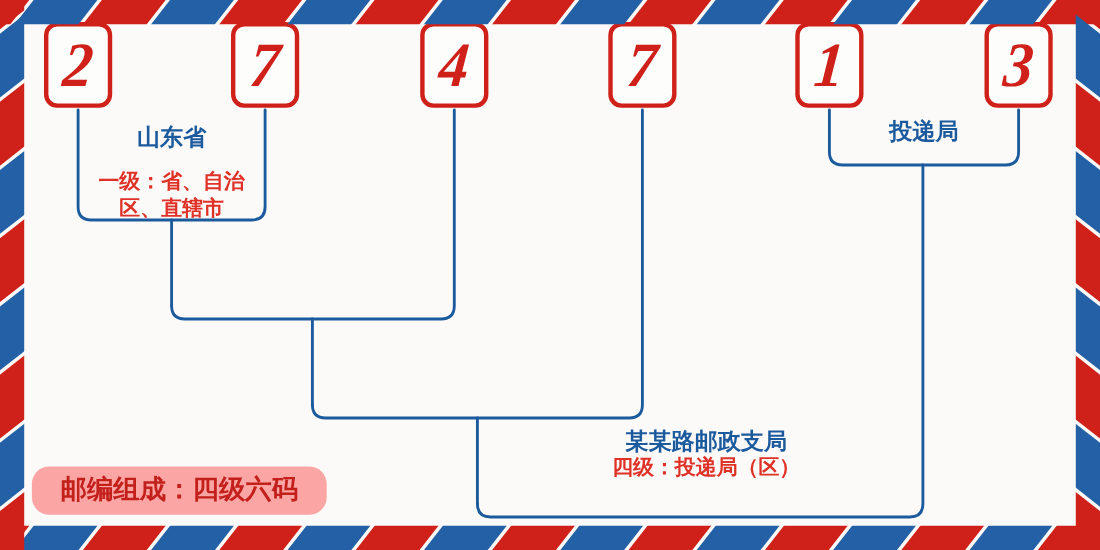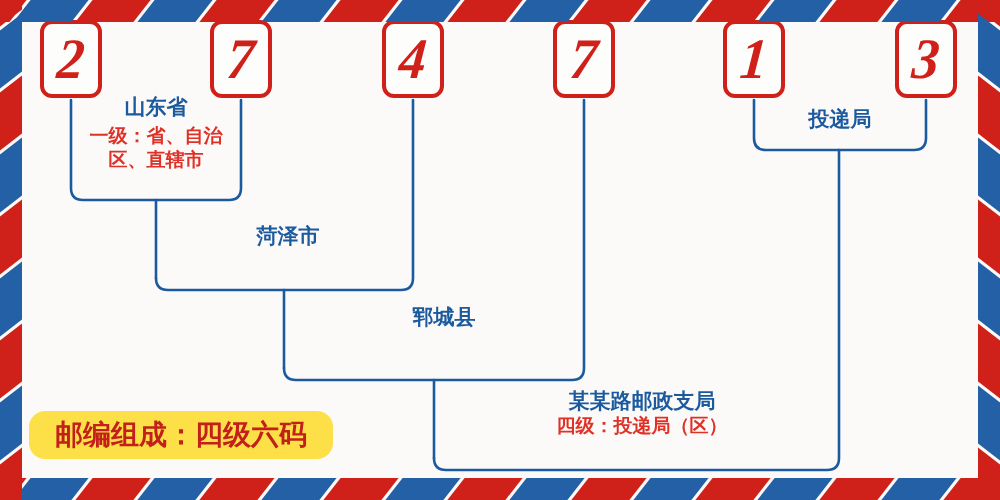--- a/index.html
+++ b/index.html
@@ -59,31 +59,31 @@
     color:#1c5a9e;
     font-family:"Liberation Serif","DejaVu Serif",serif;
     font-weight:700;font-size:21px;line-height:1.18;
     white-space:nowrap;
   }
   .label-desc{
     color:#e03127;
     font-family:"Liberation Sans","DejaVu Sans",sans-serif;
     font-weight:700;font-size:19px;line-height:1.3;
   }
-  .label-desc.wrap{white-space:normal;width:160px;margin:4px auto;}
+  .label-desc.wrap{white-space:normal;width:160px;margin:16px auto;}
   .label-desc.nowrap{white-space:nowrap;}
 
   
   #badge{
-    position:absolute;left:29px;top:411px;
+    position:absolute;left:29px;top:424px;
     padding:10px 26px;border-radius:16px;
-    background:#fde047;
+    background:#fca5a5;
     color:#c3201b;
     font-family:"Liberation Serif","DejaVu Serif",serif;
-    font-weight:700;font-size:28px;line-height:1;
+    font-weight:700;font-size:24px;line-height:1;
     white-space:nowrap;
   }
 </style>
 </head>
 <body>
 
 <div id="stage">
 
   <svg id="wires" viewBox="0 0 1000 500" width="1000" height="500" aria-hidden="true">
     <g fill="none" stroke="#1c5a9e" stroke-width="2.6" stroke-linecap="round" stroke-linejoin="round">
@@ -115,31 +115,29 @@
   <div class="digit-box" style="left:553px;">
     <span class="digit-glyph">7</span>
   </div>
   <div class="digit-box" style="left:723px;">
     <span class="digit-glyph">1</span>
   </div>
   <div class="digit-box" style="left:895px;">
     <span class="digit-glyph">3</span>
   </div>
 
-  <div class="label-group" style="left:76px;top:95px;width:160px;">
+  <div class="label-group" style="left:76px;top:113px;width:160px;">
     <div class="label-title">山东省</div>
     <div class="label-desc wrap">一级：省、自治区、直辖市</div>
   </div>
 
   <div class="label-group" style="left:186px;top:224px;width:204px;">
-    <div class="label-title">菏泽市</div>
   </div>
 
   <div class="label-group" style="left:309px;top:305px;width:270px;">
-    <div class="label-title">郓城县</div>
   </div>
 
   <div class="label-group" style="left:510px;top:389px;width:264px;">
     <div class="label-title">某某路邮政支局</div>
     <div class="label-desc nowrap">四级：投递局（区）</div>
   </div>
 
   <div class="label-group" style="left:770px;top:107px;width:140px;">
     <div class="label-title">投递局</div>
   </div>

